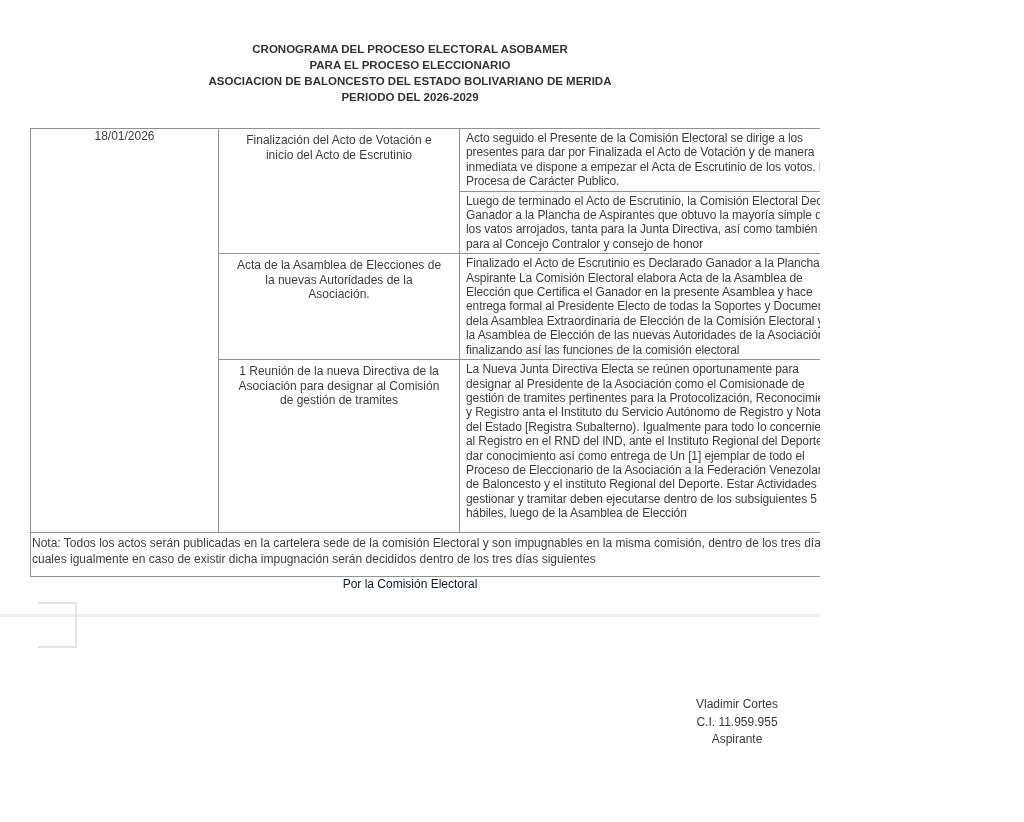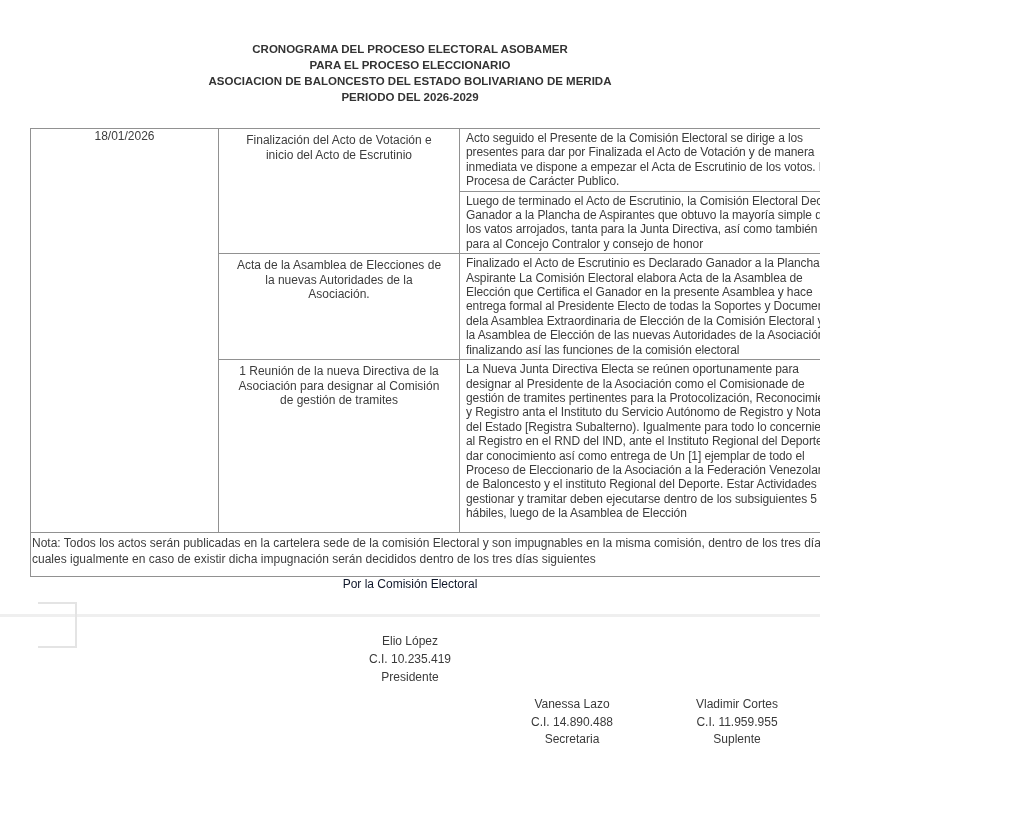--- a/index.html
+++ b/index.html
@@ -122,32 +122,22 @@
       </tr>
     </tbody>
   </table>
 
   <div class="closing">Por la Comisión Electoral</div>
 
   <div class="page-break-line"></div>
   <div class="bracket-left"></div>
   <div class="bracket-right"></div>
 
-  <div class="president-block">
-    <div>Elio López</div>
-    <div>C.I. 10.235.419</div>
-    <div>Presidente</div>
-  </div>
 
 
-  <div class="sig sig-2">
-    <div>Vanessa Lazo</div>
-    <div>C.I. 14.890.488</div>
-    <div>Secretaria</div>
-  </div>
 
   <div class="sig sig-3">
     <div>Vladimir Cortes</div>
     <div>C.I. 11.959.955</div>
-    <div>Suplente</div>
+    <div>Aspirante</div>
   </div>
 
 </div>
 
 </body></html>

